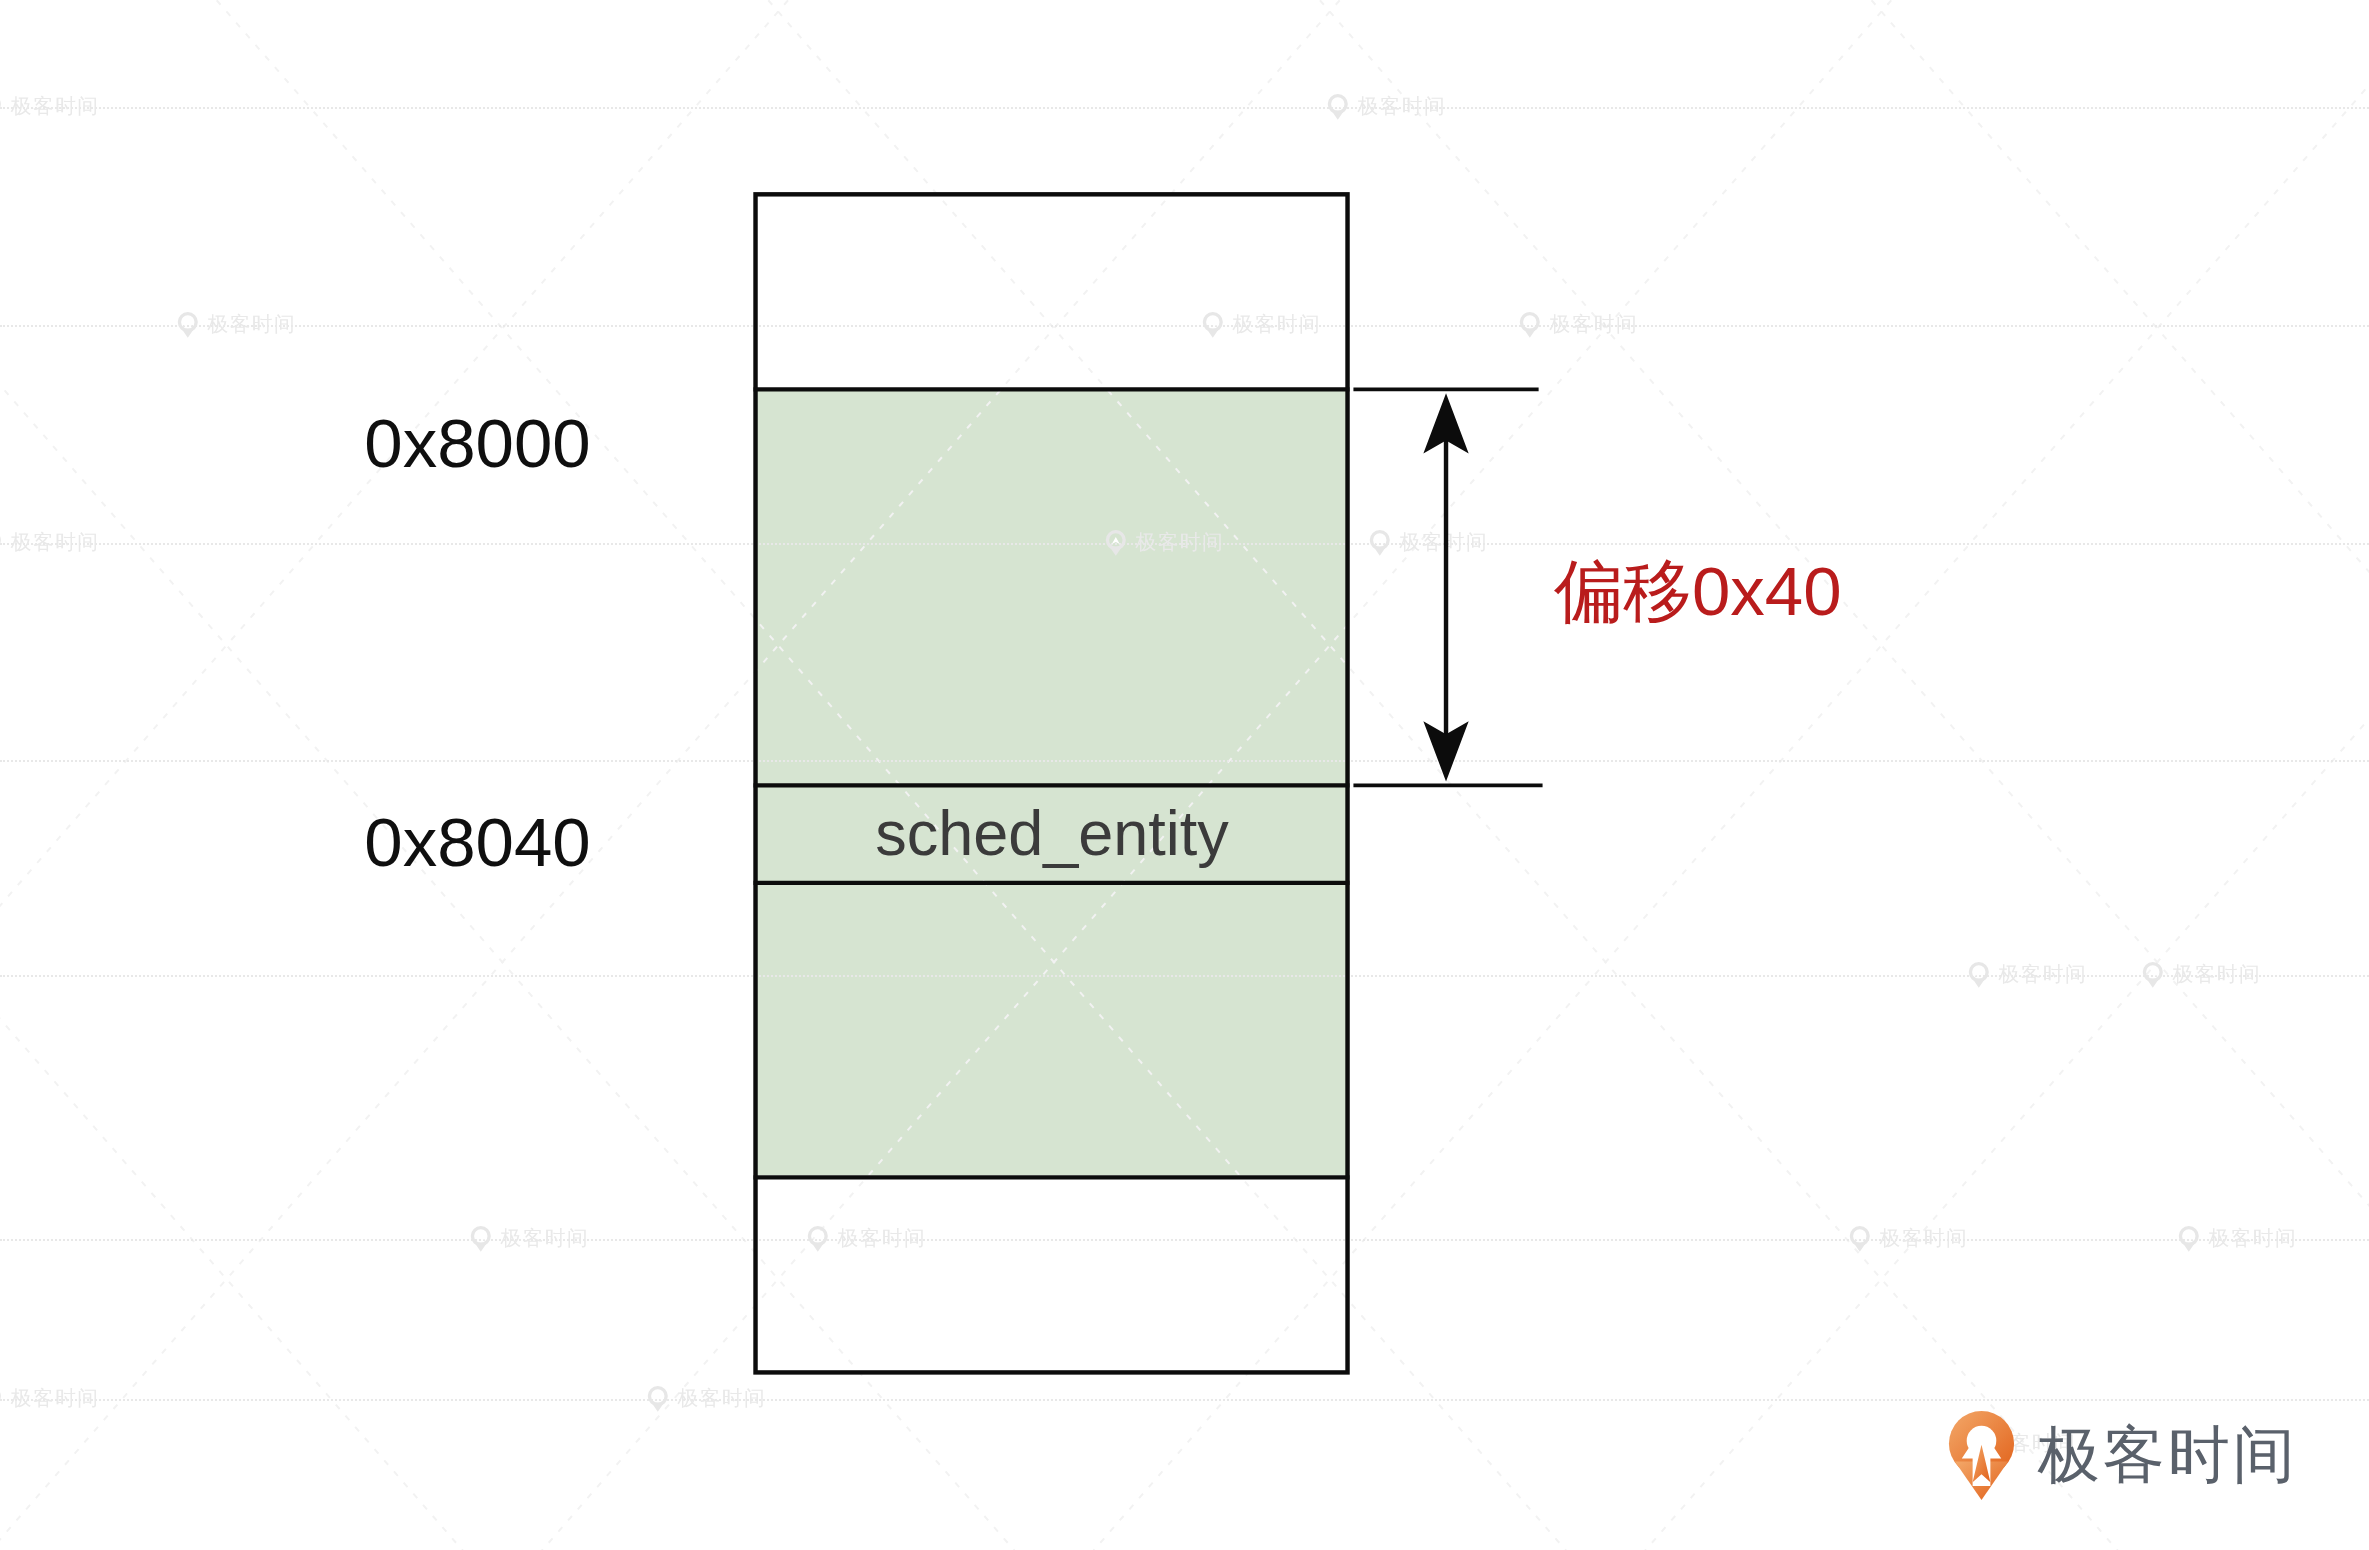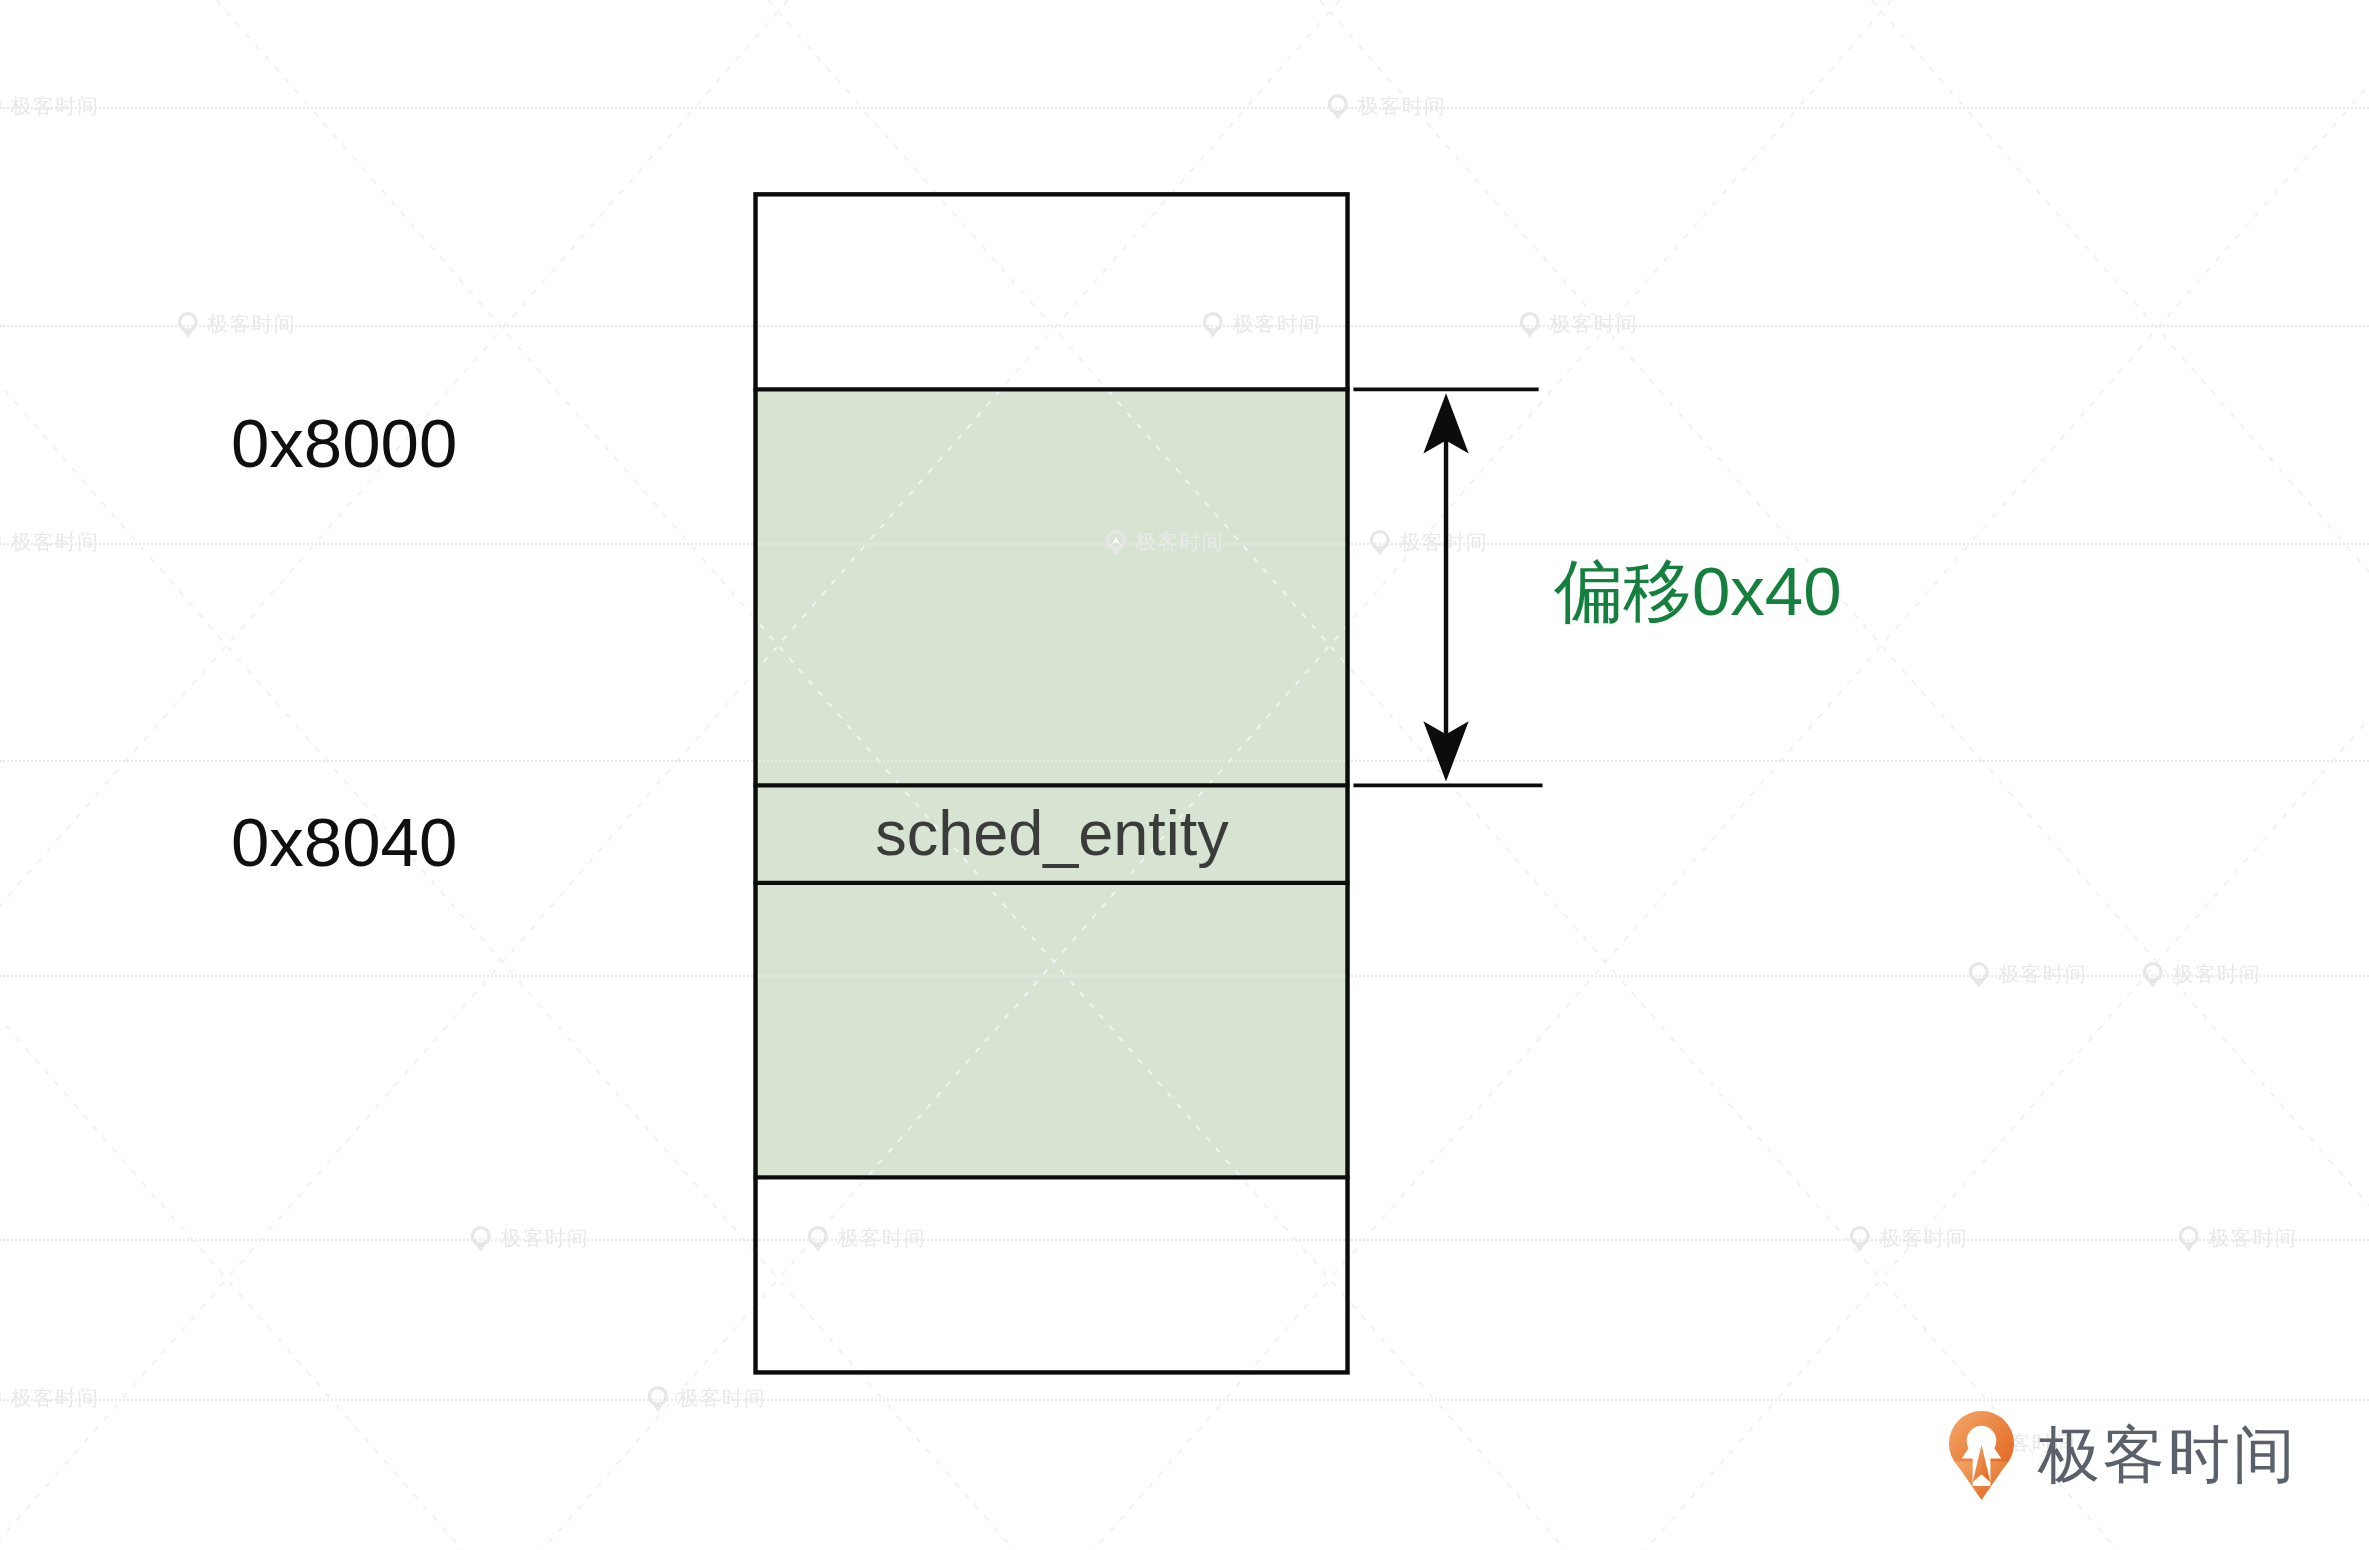--- a/index.html
+++ b/index.html
@@ -21,31 +21,31 @@
     position:absolute;display:flex;align-items:center;gap:6.9px;
     color:#e9e9e9;white-space:nowrap;transform:translateY(-50%);
   }
   .wm-item .wm-text{
     font-size:20.7px;letter-spacing:1.5px;color:#e9e9e9;line-height:1;
   }
   .wm-dotted{position:absolute;left:0;width:2369px;height:0;border-top:2px dotted #e8e8e8;}
 
   
   .addr{
-    position:absolute;left:231px;width:493px;text-align:left;
+    position:absolute;left:231px;width:493px;text-align:center;
     font-size:69px;color:#0f0f0f;transform:translateY(-50%);line-height:1;
   }
   .struct-label{
     position:absolute;left:756px;width:592px;text-align:center;
     font-size:63px;color:#3b3b3b;transform:translateY(-50%);line-height:1;
   }
   .struct-label.bold{font-weight:700;}
   .offset-label{
     position:absolute;left:1554px;top:591px;transform:translateY(-50%);
-    font-size:69px;color:#15803d;white-space:nowrap;line-height:1;
+    font-size:69px;color:#b91c1c;white-space:nowrap;line-height:1;
   }
 
   
   .brand{
     position:absolute;left:1943px;top:1407px;display:flex;align-items:flex-start;gap:17.7px;
   }
   .brand-text{
     font-size:62px;color:#5a616b;letter-spacing:3px;line-height:1;
     padding-top:16.7px;white-space:nowrap;
   }

